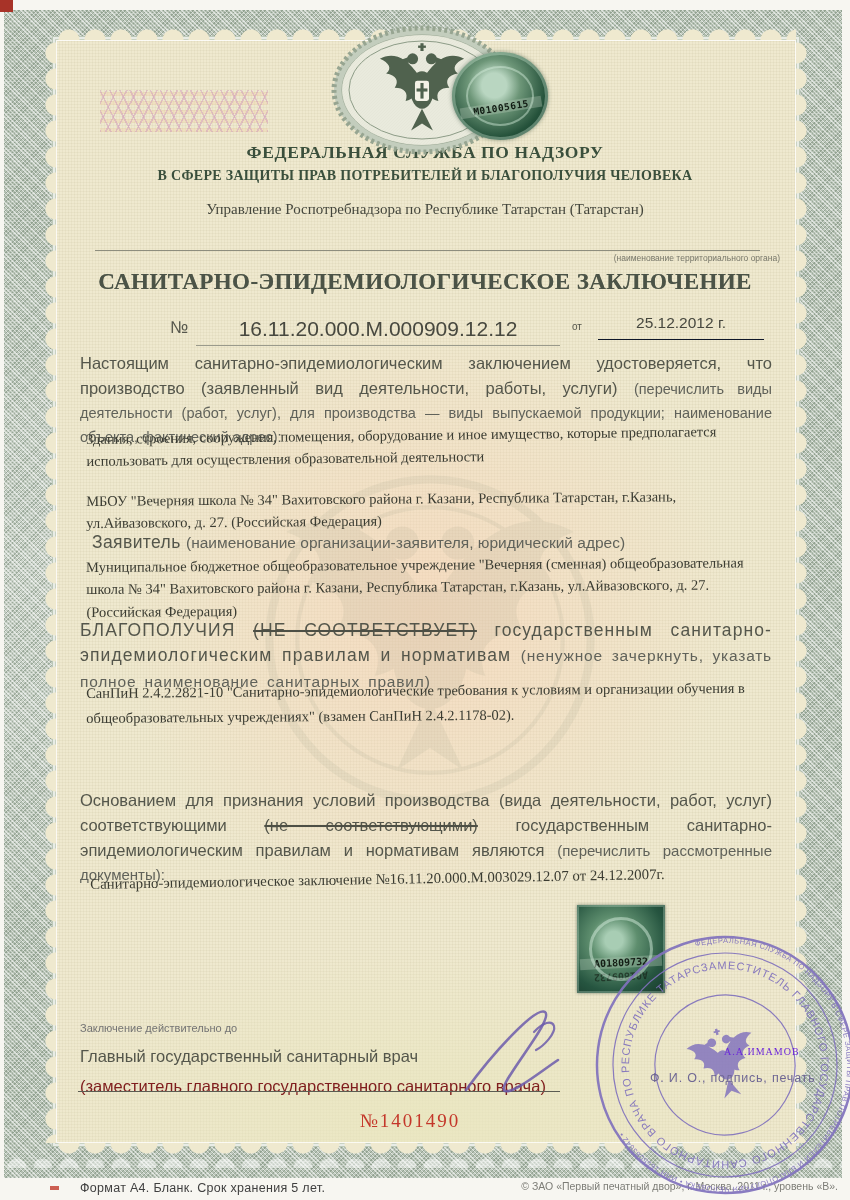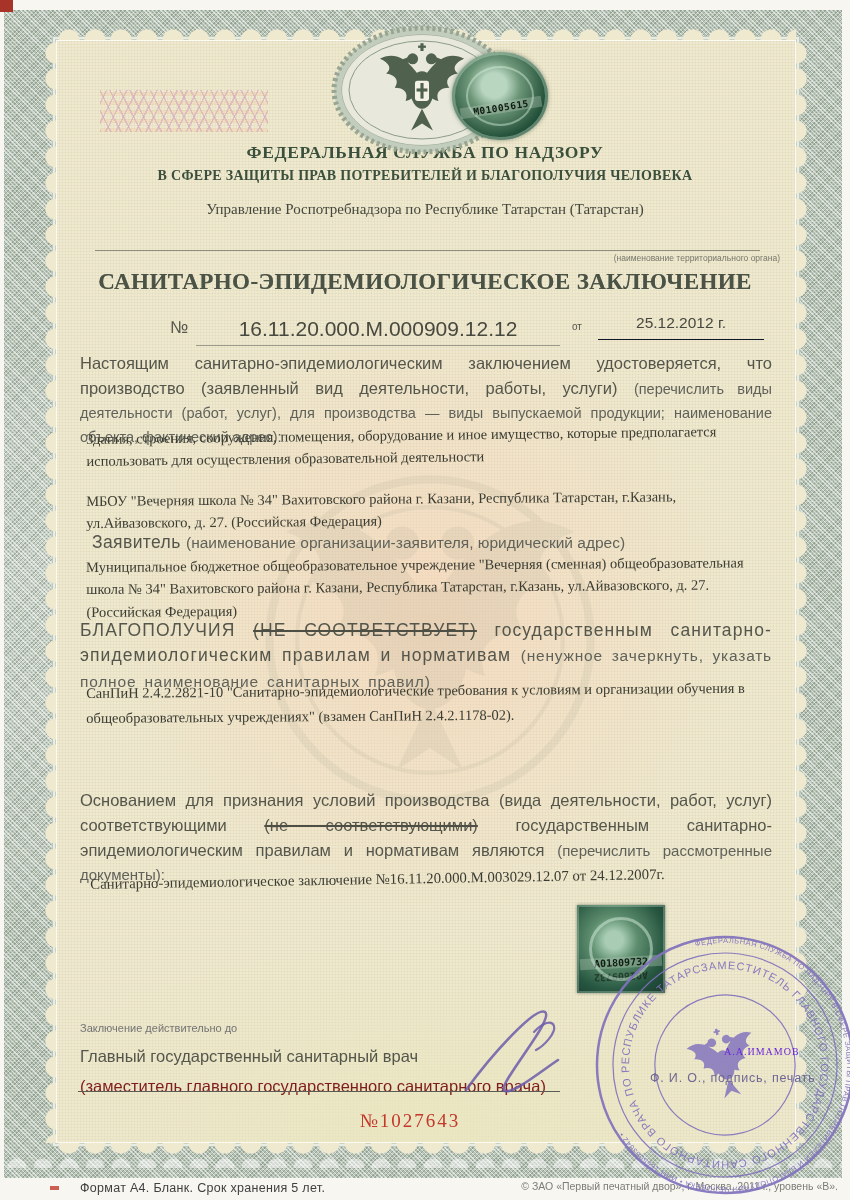--- a/index.html
+++ b/index.html
@@ -260,21 +260,21 @@
       <span> государственным санитарно-эпидемиологическим правилам и нормативам являются </span>
       <span class="fs-note">(перечислить рассмотренные документы):</span>
     </div>
     <div class="abs typed typed-basis">Санитарно-эпидемиологическое заключение №16.11.20.000.М.003029.12.07 от 24.12.2007г.</div>
 
     <div class="abs valid-until">Заключение действительно до</div>
     <div class="abs chief">Главный государственный санитарный врач</div>
     <div class="abs deputy">(заместитель главного государственного санитарного врача)</div>
     <div class="abs sign-line"></div>
 
-    <div class="abs serial">№1027643</div>
+    <div class="abs serial">№1401490</div>
   </div>
 
   <div class="abs holo-square">
     <div class="holo-code2">А01809732</div>
     <div class="holo-code2-mirror">А01809732</div>
   </div>
 
   <svg class="abs stamp-box" viewBox="0 0 280 280">
     <defs>
       <path id="ringOuterP" d="M140,18 a122,122 0 1,1 -0.01,0"></path>

